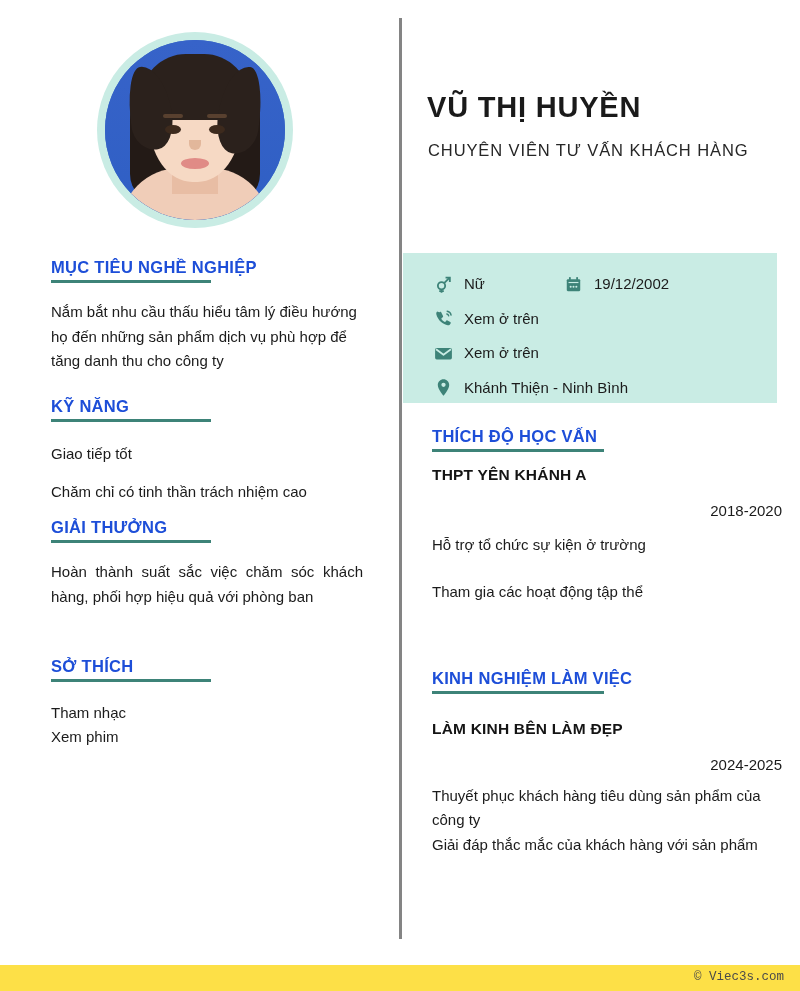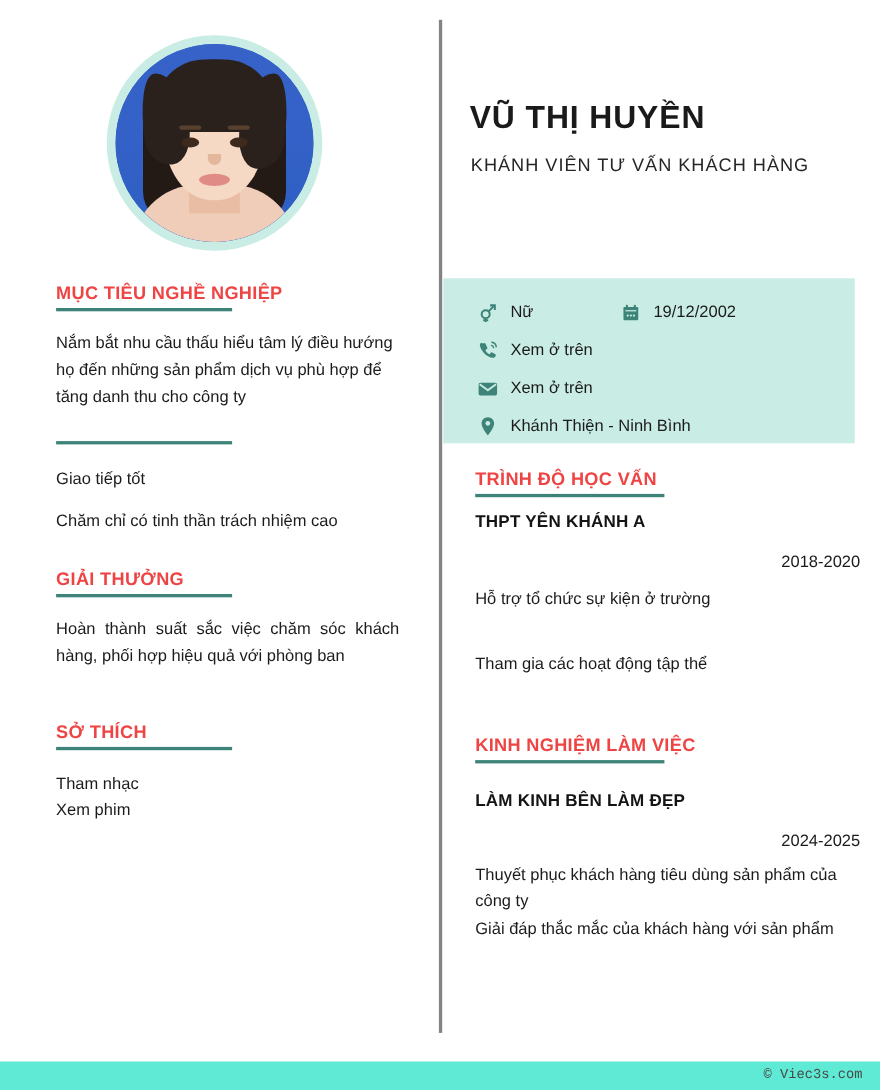--- a/index.html
+++ b/index.html
@@ -147,21 +147,21 @@
     width: 28px; height: 11px;
     transform: translateX(-50%);
     border-radius: 50%;
     background: #e08b86;
   }
 
   
   .l-sec { position: absolute; left: 51px; width: 312px; }
 
   .sec-title {
-    color: #ef4444;
+    color: #1d4ed8;
     font-size: 16.5px;
     font-weight: bold;
     letter-spacing: 0.3px;
     line-height: 1.1;
     white-space: nowrap;
   }
   .sec-rule {
     margin-top: 4px;
     width: 160px;
     height: 3px;
@@ -268,21 +268,21 @@
     color: #1b1b1b;
     font-size: 15px;
     line-height: 24.5px;
   }
 
   
   .footer {
     position: absolute;
     left: 0; top: 965px;
     width: 800px; height: 26px;
-    background: #5eead4;
+    background: #fde047;
   }
   .footer-txt {
     position: absolute;
     right: 16px; top: 5px;
     color: #4a4a4a;
     font-family: "Liberation Mono", "DejaVu Sans Mono", monospace;
     font-size: 12.5px;
     line-height: 1.2;
   }
 </style>
@@ -314,20 +314,21 @@
       </div>
     </div>
 
     <div class="l-sec" style="top:258px">
       <div class="sec-title">MỤC TIÊU NGHỀ NGHIỆP</div>
       <div class="sec-rule"></div>
       <div class="body-text" style="margin-top:17px">Nắm bắt nhu cầu thấu hiểu tâm lý điều hướng họ đến những sản phẩm dịch vụ phù hợp để tăng danh thu cho công ty</div>
     </div>
 
     <div class="l-sec" style="top:397px">
+      <div class="sec-title">KỸ NĂNG</div>
       <div class="sec-rule"></div>
       <div class="skill-line" style="margin-top:20px">Giao tiếp tốt</div>
       <div class="skill-line" style="margin-top:14px">Chăm chỉ có tinh thần trách nhiệm cao</div>
     </div>
 
     <div class="l-sec" style="top:518px">
       <div class="sec-title">GIẢI THƯỞNG</div>
       <div class="sec-rule"></div>
       <div class="body-text just" style="margin-top:17px">Hoàn thành suất sắc việc chăm sóc khách hàng, phối hợp hiệu quả với phòng ban</div>
     </div>
@@ -337,21 +338,21 @@
       <div class="sec-rule"></div>
       <div class="skill-line" style="margin-top:19px">Tham nhạc</div>
       <div class="skill-line">Xem phim</div>
     </div>
 
   </div>
 
   <div class="right-col">
 
     <div class="name">VŨ THỊ HUYỀN</div>
-    <div class="role">KHÁNH VIÊN TƯ VẤN KHÁCH HÀNG</div>
+    <div class="role">CHUYÊN VIÊN TƯ VẤN KHÁCH HÀNG</div>
 
     <div class="contact">
 
       <div class="c-row">
         <div class="c-cell first">
           <span class="c-ico">
             <svg width="19" height="19" viewBox="0 0 24 24" fill="currentColor">
               <circle cx="9.5" cy="13.5" r="4.6" fill="none" stroke="currentColor" stroke-width="2.3"></circle>
               <path d="M12.8 10.2 L19.4 3.6" stroke="currentColor" stroke-width="2.3" fill="none"></path>
               <path d="M14.6 3.3 h5.4 v5.4" stroke="currentColor" stroke-width="2.3" fill="none" stroke-linejoin="miter"></path>
@@ -409,26 +410,26 @@
               <circle cx="12" cy="8.6" r="2.7" fill="#c9ece4"></circle>
             </svg>
           </span>
           <span class="c-txt">Khánh Thiện - Ninh Bình</span>
         </div>
       </div>
 
     </div>
 
     <div class="r-sec" style="top:427px">
-      <div class="sec-title">TRÌNH ĐỘ HỌC VẤN</div>
+      <div class="sec-title">THÍCH ĐỘ HỌC VẤN</div>
       <div class="sec-rule wide"></div>
       <div class="entry-title" style="margin-top:14px">THPT YÊN KHÁNH A</div>
       <div class="entry-date" style="margin-top:17px">2018-2020</div>
       <div class="entry-line" style="margin-top:13px">Hỗ trợ tổ chức sự kiện ở trường</div>
-      <div class="entry-line" style="margin-top:35px">Tham gia các hoạt động tập thể</div>
+      <div class="entry-line" style="margin-top:23px">Tham gia các hoạt động tập thể</div>
     </div>
 
     <div class="r-sec" style="top:669px">
       <div class="sec-title">KINH NGHIỆM LÀM VIỆC</div>
       <div class="sec-rule wide"></div>
       <div class="entry-title" style="margin-top:26px">LÀM KINH BÊN LÀM ĐẸP</div>
       <div class="entry-date" style="margin-top:17px">2024-2025</div>
       <div class="entry-line" style="margin-top:10px">Thuyết phục khách hàng tiêu dùng sản phẩm của công ty</div>
       <div class="entry-line">Giải đáp thắc mắc của khách hàng với sản phẩm</div>
     </div>

